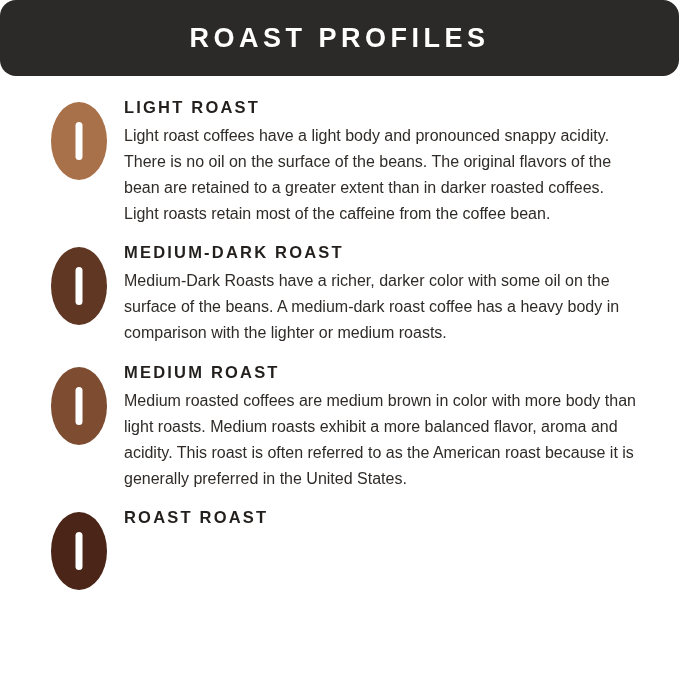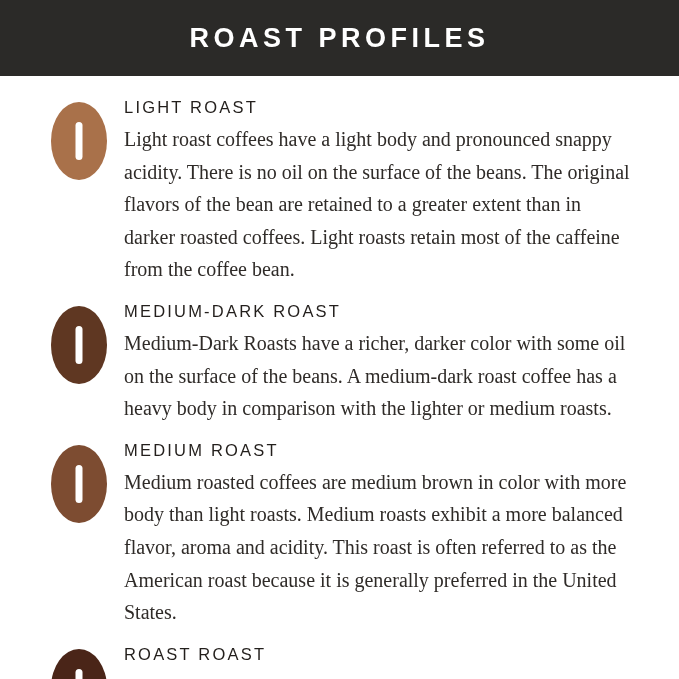--- a/index.html
+++ b/index.html
@@ -19,20 +19,21 @@
     width: 679px;
     height: 679px;
     background: #ffffff;
   }
   .header {
     height: 76px;
     background: #2b2a28;
     display: flex;
     align-items: center;
     justify-content: center;
+    border-radius: 16px;
   }
   .header-title {
     color: #ffffff;
     font-size: 27px;
     font-weight: bold;
     letter-spacing: 4.5px;
     text-align: center;
     font-family: "Liberation Sans", sans-serif;
   }
   .content {
@@ -65,32 +66,32 @@
     height: 38px;
     background: #ffffff;
     border-radius: 4px;
   }
   .text-cell {
     flex: 1 1 auto;
     padding-right: 8px;
   }
   .roast-name {
     font-size: 16.5px;
-    font-weight: normal;
+    font-weight: bold;
     letter-spacing: 2.2px;
     color: #231f1c;
     margin: 0 0 6px 0;
     font-family: "Liberation Sans", sans-serif;
   }
   .roast-desc {
-    font-size: 20px;
+    font-size: 16px;
     line-height: 1.63;
     color: #2f2b28;
     margin: 0;
-    font-family: Liberation Serif, serif;
+    font-family: Liberation Sans, sans-serif;
   }
 </style>
 </head>
 <body>
 
 <div class="page">
 
   <div class="header">
     <div class="header-title">ROAST PROFILES</div>
   </div>

